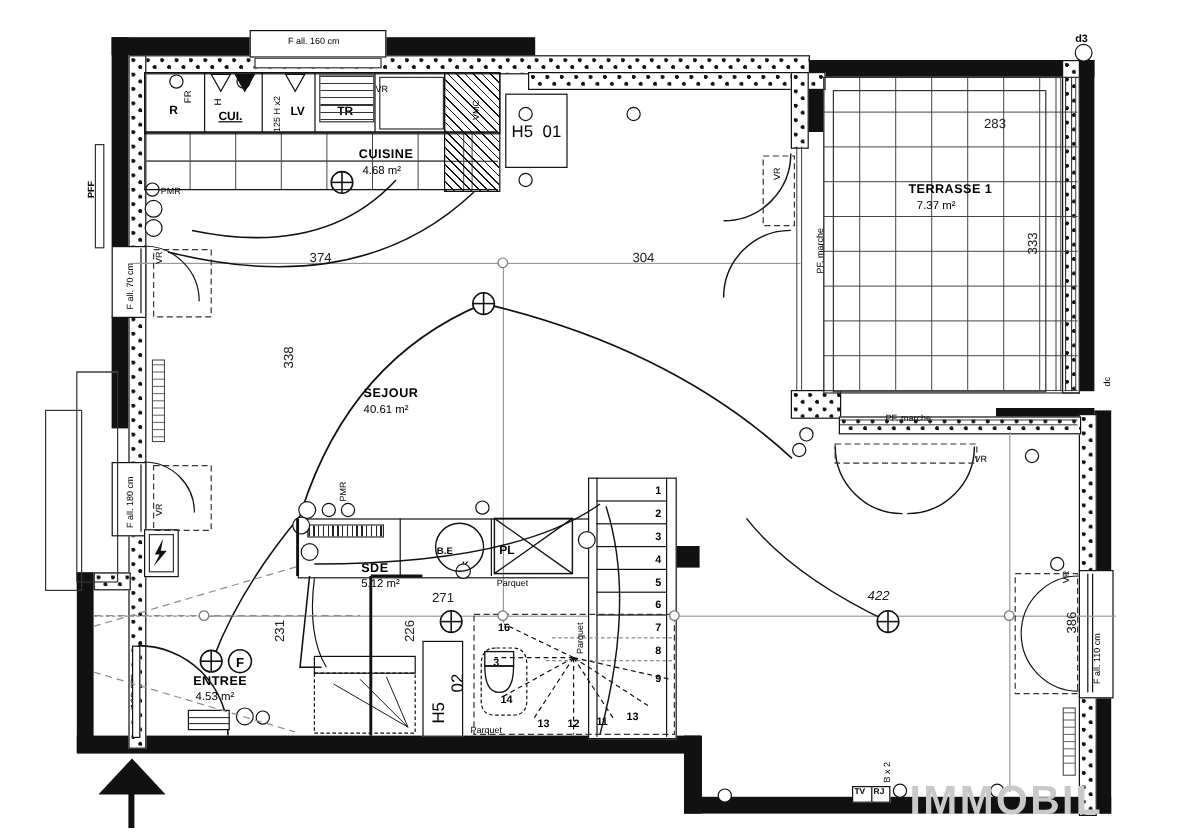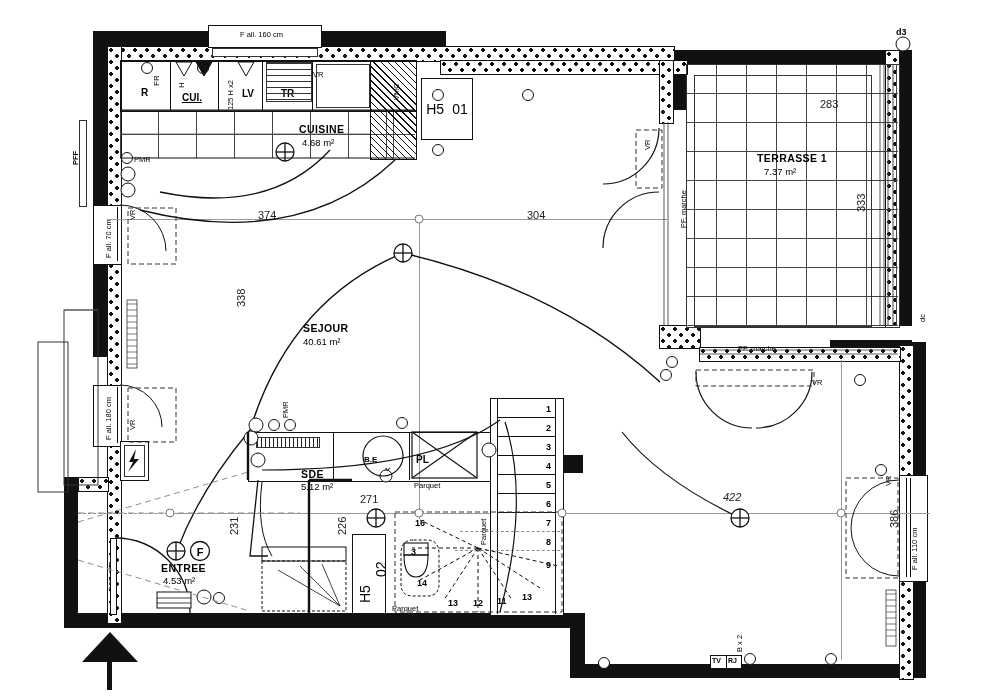--- a/index.html
+++ b/index.html
@@ -484,14 +484,15 @@
         <circle cx="841" cy="513" r="4"></circle>
         <circle cx="562" cy="513" r="4"></circle>
       </g>
 
       <g fill="#111" stroke="none">
         <path d="M136,449 L129,462 L133,462 L128,472 L139,459 L134,459 Z"></path>
       </g>
     </g>
   </svg>
 
+  <div class="watermark" style="left:758px;top:648px;">IMMOBIL</div>
 
 </div>
 
 </body></html>

